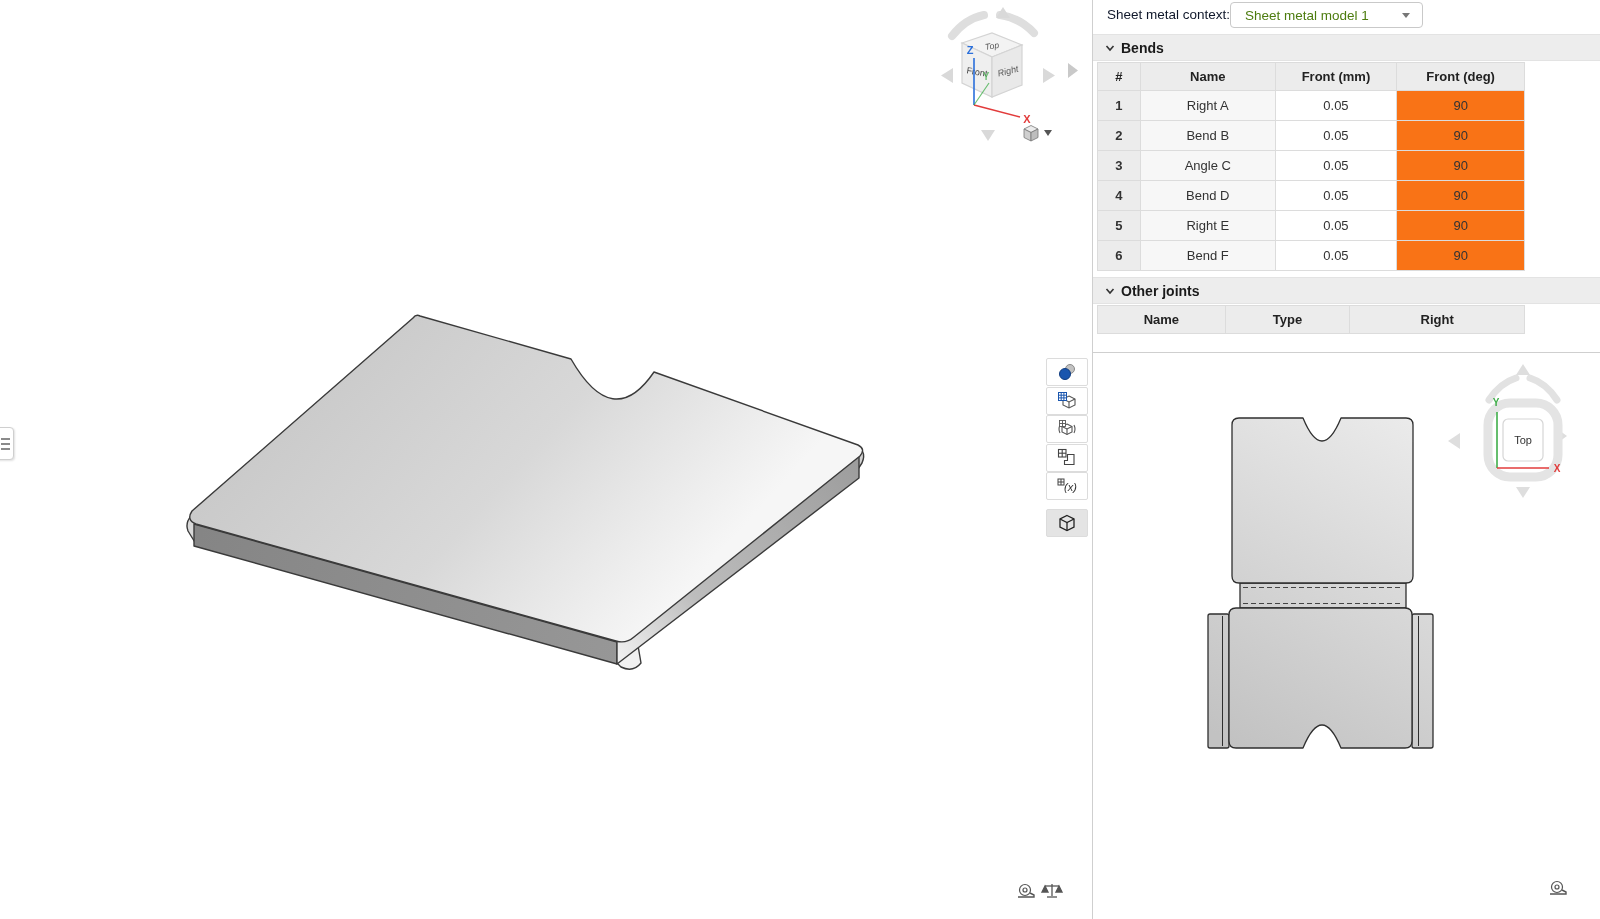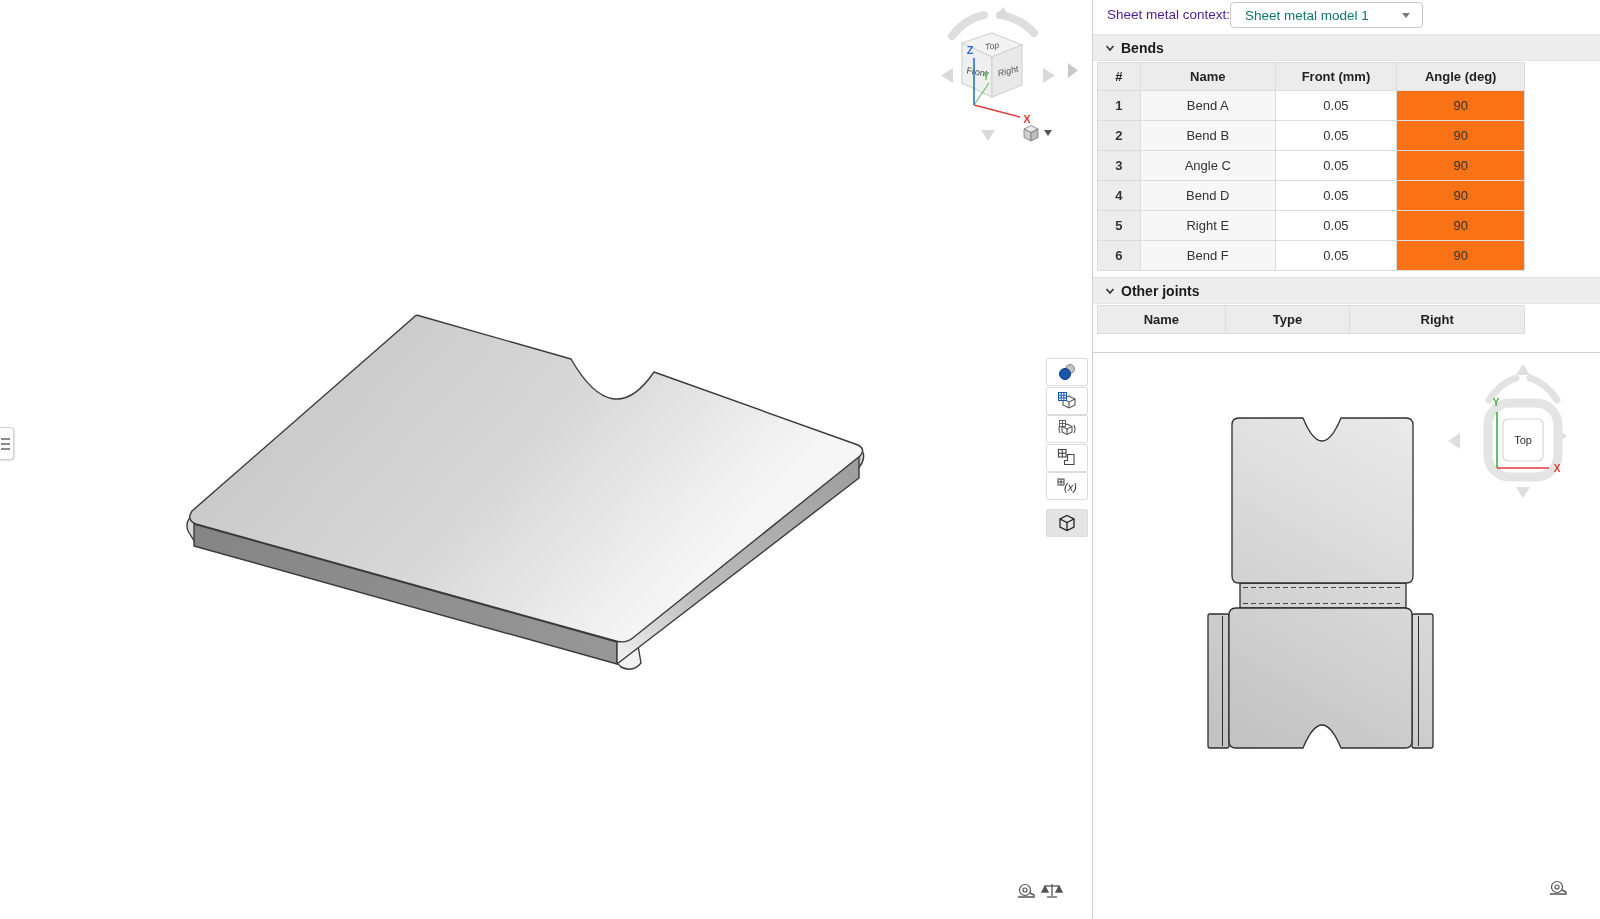--- a/index.html
+++ b/index.html
@@ -8,27 +8,27 @@
     background:#ffffff;
     font-family:"Liberation Sans", sans-serif;
     -webkit-font-smoothing:antialiased;
   }
   .abs{position:absolute;}
 
   
   .v-divider{left:1092px;top:0;width:1px;height:919px;background:#cfcfcf;}
   .h-divider{left:1093px;top:352px;width:507px;height:1px;background:#cfcfcf;}
 
-  .ctx-label{left:1107px;top:7px;font-size:13.5px;color:#4c1d95;}
+  .ctx-label{left:1107px;top:7px;font-size:13.5px;color:#0f172a;}
   .dropdown{
     left:1230px;top:2px;width:193px;height:26px;box-sizing:border-box;
     border:1px solid #c9c9c9;border-radius:4px;background:#fff;
     display:flex;align-items:center;cursor:pointer;
   }
-  .dropdown .val{padding-left:14px;font-size:13.5px;color:#0f766e;flex:1;}
+  .dropdown .val{padding-left:14px;font-size:13.5px;color:#4d7c0f;flex:1;}
   .caret{width:0;height:0;border-left:4.5px solid transparent;border-right:4.5px solid transparent;
     border-top:5px solid #777;margin-right:12px;}
 
   .section-bar{
     left:1093px;width:515px;height:25px;background:#ededed;
     border-top:1px solid #e3e3e3;border-bottom:1px solid #e3e3e3;box-sizing:content-box;
     display:flex;align-items:center;cursor:pointer;
   }
   .section-bar svg{margin-left:11px;margin-right:5px;}
   .section-title{font-size:14px;font-weight:bold;color:#1a1a1a;}
@@ -223,26 +223,26 @@
   <svg width="12" height="12" viewBox="0 0 12 12">
     <polyline points="2.5,4 6,8 9.5,4" fill="none" stroke="#333" stroke-width="1.6"></polyline>
   </svg>
   <span class="section-title">Bends</span>
 </div>
 
 <div class="abs trow thead" style="top:62px;height:29px">
   <div class="cell c-num">#</div>
   <div class="cell c-name">Name</div>
   <div class="cell c-radius">Front (mm)</div>
-  <div class="cell c-angle">Angle (deg)</div>
+  <div class="cell c-angle">Front (deg)</div>
 </div>
 
 <div class="abs trow" style="top:91px;height:30px">
   <div class="cell c-num">1</div>
-  <div class="cell c-name">Bend A</div>
+  <div class="cell c-name">Right A</div>
   <div class="cell c-radius">0.05</div>
   <div class="cell c-angle">90</div>
 </div>
 <div class="abs trow" style="top:121px;height:30px">
   <div class="cell c-num">2</div>
   <div class="cell c-name">Bend B</div>
   <div class="cell c-radius">0.05</div>
   <div class="cell c-angle">90</div>
 </div>
 <div class="abs trow" style="top:151px;height:30px">

